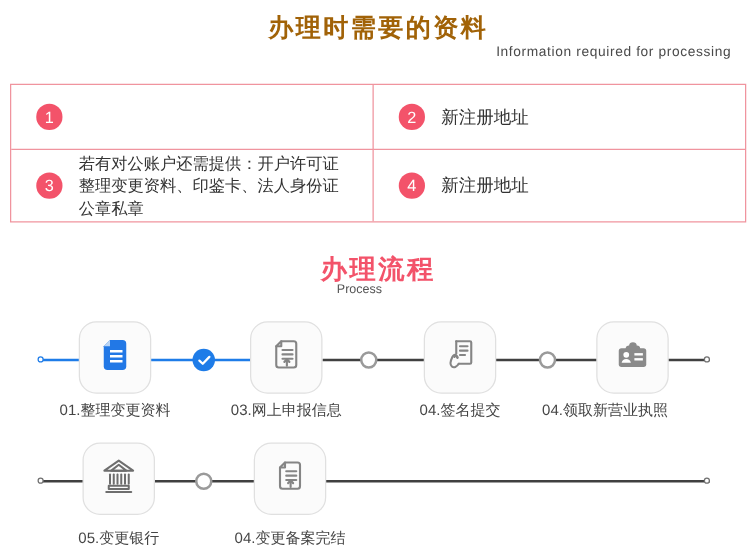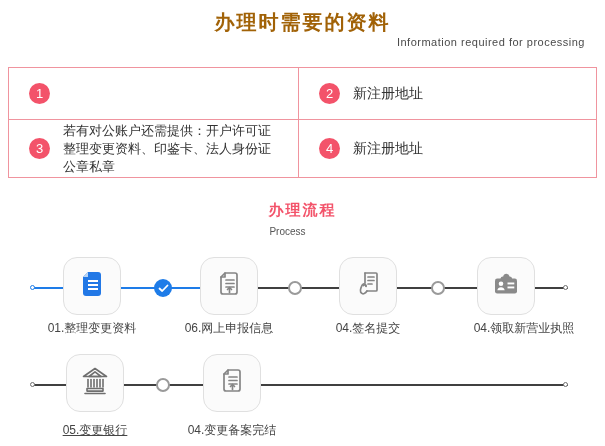--- a/index.html
+++ b/index.html
@@ -3,21 +3,21 @@
 <meta charset="utf-8">
 <style>
   * { margin: 0; padding: 0; box-sizing: border-box; }
   html, body { width: 605px; height: 446px; background: #ffffff; overflow: hidden;
     font-family: "Liberation Sans", "DejaVu Sans", sans-serif; }
   .abs { position: absolute; }
   
   .sec-title { left: 0; width: 605px; text-align: center; font-weight: bold; letter-spacing: 2px; }
   .main-title { top: 9px; font-size: 20px; color: #a16207; }
   .main-sub { top: 36px; left: 0; width: 585px; text-align: right; font-size: 11px; color: #4a4a4a; letter-spacing: 0.5px; }
-  .proc-title { top: 201px; font-size: 15px; color: #f3536a; }
+  .proc-title { top: 201px; font-size: 21px; color: #f3536a; }
   .proc-sub { top: 226px; left: 0; width: 575px; text-align: center; font-size: 10px; color: #555; }
   
   .req-table { top: 67px; left: 8px; width: 589px; height: 111px;
     display: grid; grid-template-columns: 290px 1fr; grid-template-rows: 52px 1fr;
     border: 1px solid #f0949e; background: #fff; }
   .req-cell { display: flex; align-items: center; padding-left: 20px; }
   .req-cell.b-r { border-right: 1px solid #f0949e; }
   .req-cell.b-b { border-bottom: 1px solid #f0949e; }
   .num-circle { width: 21px; height: 21px; border-radius: 50%; background: #f3536a; color: #fff;
     font-size: 13px; display: flex; align-items: center; justify-content: center; flex: 0 0 21px; margin-right: 13px; }
@@ -121,23 +121,23 @@
       <rect x="6" y="11.5" width="22" height="15" rx="2.2" fill="#8a8a8a"></rect>
       <circle cx="12" cy="16.8" r="2.3" fill="#ffffff"></circle>
       <path d="M8.3 23.2 a3.8 3.8 0 0 1 7.4 0 z" fill="#ffffff"></path>
       <rect x="18.5" y="15.5" width="6.8" height="1.9" fill="#ffffff"></rect>
       <rect x="18.5" y="19.5" width="6.8" height="1.9" fill="#ffffff"></rect>
     </svg>
   </span>
 </div>
 
 <div class="abs step-label" style="left:92px; top:320px;text-align:right;">01.整理变更资料</div>
-<div class="abs step-label" style="left:229px; top:320px;">06.网上申报信息</div>
+<div class="abs step-label" style="left:229px; top:320px;">03.网上申报信息</div>
 <div class="abs step-label" style="left:368px; top:320px;">04.签名提交</div>
-<div class="abs step-label" style="left:524px; top:320px;">04.领取新营业执照</div>
+<div class="abs step-label" style="left:484px; top:320px;">04.领取新营业执照</div>
 
 <div class="abs flow-line dark-line" style="left:33px; top:384px; width:535px;"></div>
 <div class="abs tiny-dot" style="left:30px; top:382px;"></div>
 <div class="abs tiny-dot" style="left:563px; top:382px;"></div>
 <div class="abs node-circle" style="left:156px; top:378px;"></div>
 
 <div class="abs step-card" style="left:66px; top:354px;">
   <span>
     <svg width="34" height="34" viewBox="0 0 34 34" fill="none" stroke="#6e6e6e" stroke-width="1.6" stroke-linecap="round" stroke-linejoin="round">
       <path d="M17 4.5 L28.5 12.5 H5.5 z"></path>
@@ -160,14 +160,14 @@
       <path d="M13 6 v4 h-4"></path>
       <path d="M14 13 h8"></path>
         <path d="M14 16.5 h8"></path>
         <path d="M14 20 h8"></path>
       <path d="M17.5 25.5 v-4.5"></path>
         <path d="M15.5 22.5 l2 -2 l2 2"></path>
     </svg>
   </span>
 </div>
 
-<div class="abs step-label" style="left:95px; top:422px;text-decoration:underline;">05.变更银行</div>
+<div class="abs step-label" style="left:95px; top:422px;">05.变更银行</div>
 <div class="abs step-label" style="left:232px; top:422px;">04.变更备案完结</div>
 
 </body></html>

